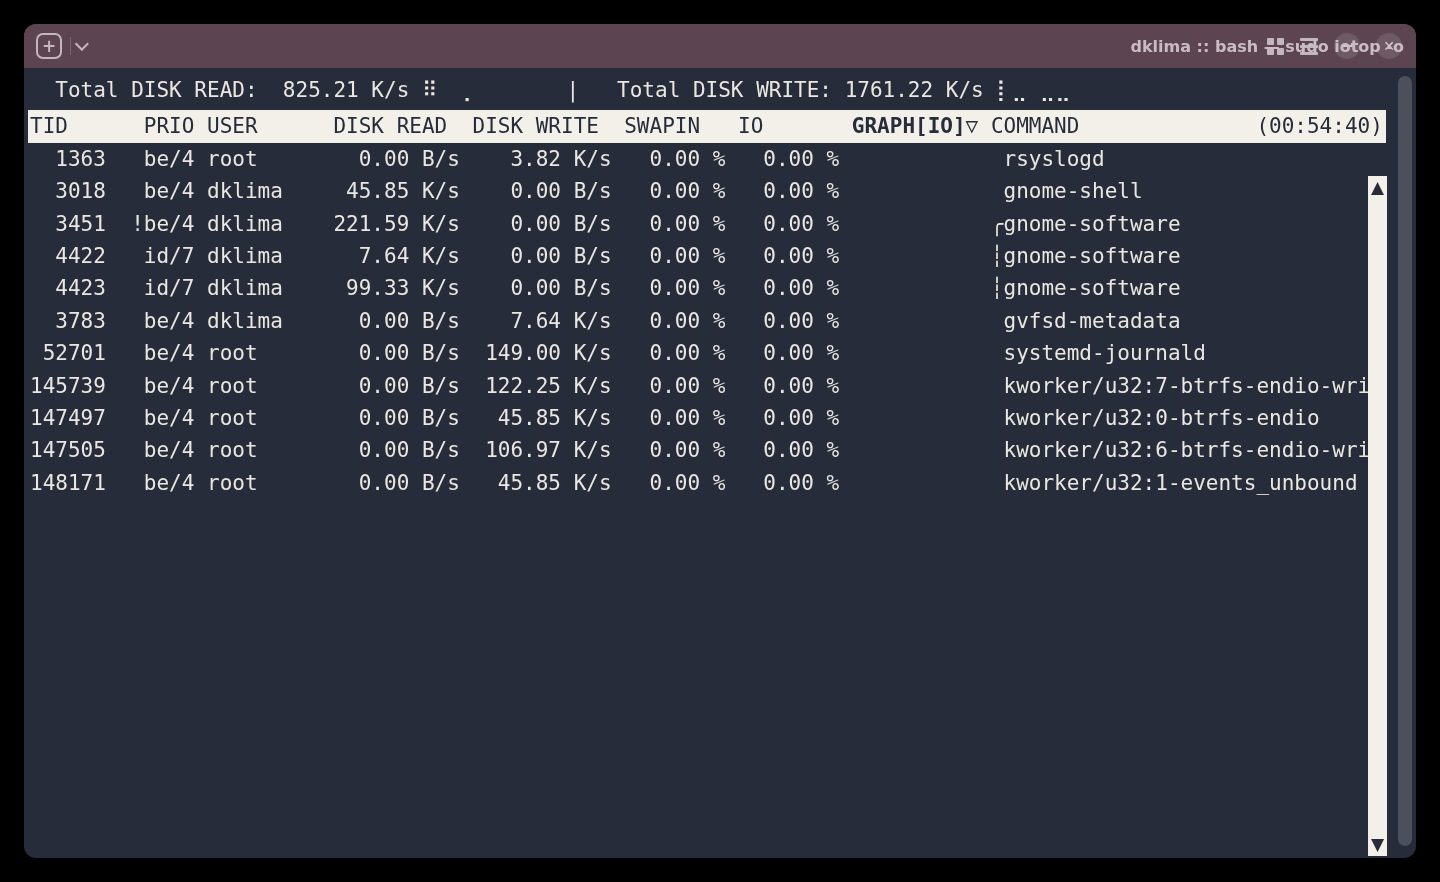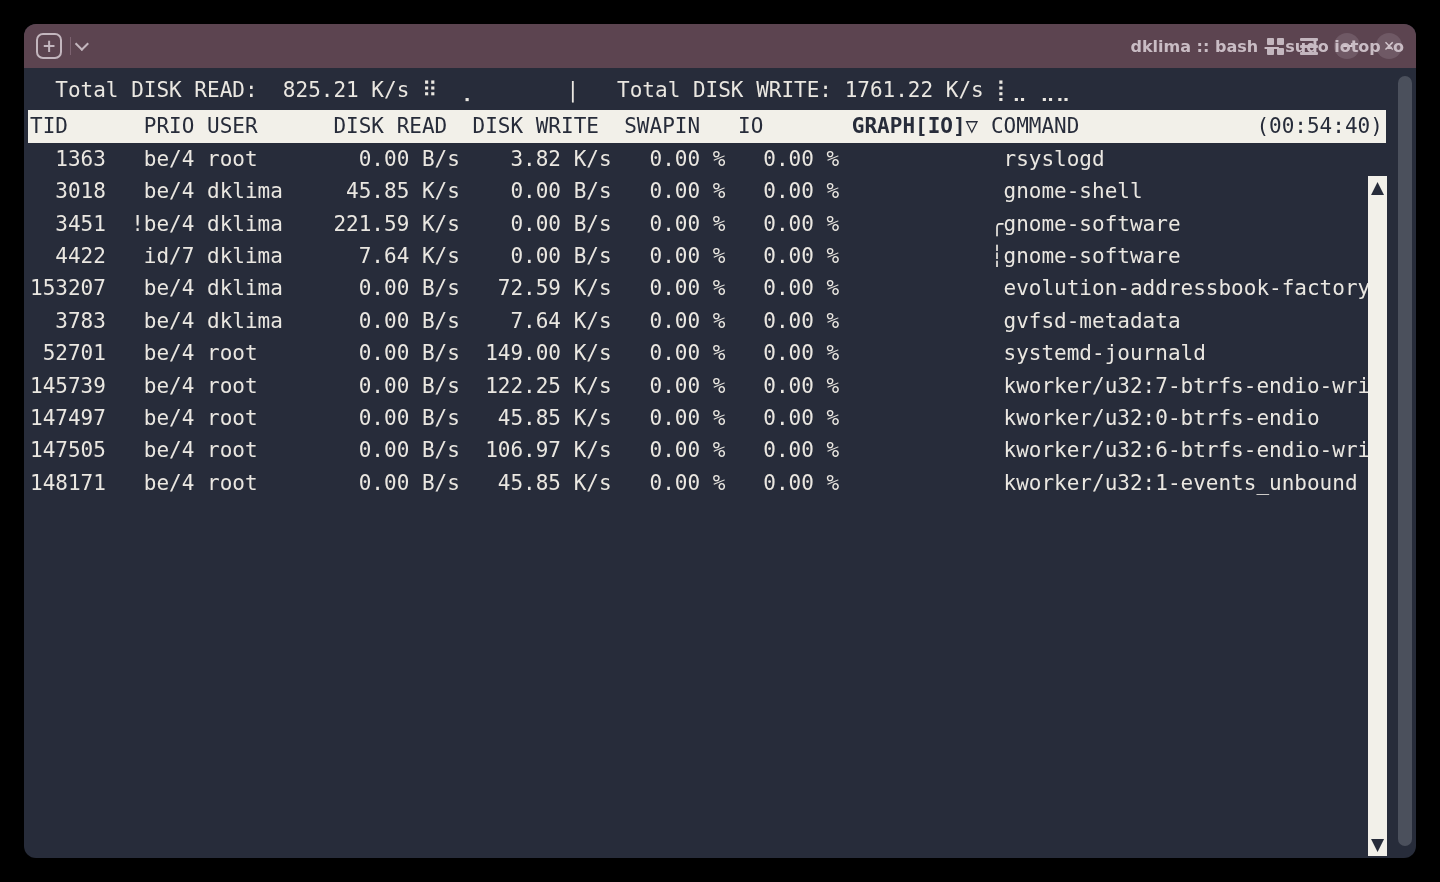--- a/index.html
+++ b/index.html
@@ -88,21 +88,21 @@
 
   <div class="content">
     <div class="lines">
       <div class="line" id="totals-line-1">  Total DISK READ:  825.21 K/s ⠿  ⡀       |   Total DISK WRITE: 1761.22 K/s ⡇⣀ ⣀⣀</div>
       <div class="line hdr" id="header-line"><span id="hdr-pre">TID      PRIO USER      DISK READ  DISK WRITE  SWAPIN   IO       </span><b id="hdr-graph">GRAPH[IO]</b><span id="hdr-post">▽ COMMAND              (00:54:40)</span></div>
       <div id="rows">
           <div class="line">  1363   be/4 root        0.00 B/s    3.82 K/s   0.00 %   0.00 %             rsyslogd</div>
           <div class="line">  3018   be/4 dklima     45.85 K/s    0.00 B/s   0.00 %   0.00 %             gnome-shell</div>
           <div class="line">  3451  !be/4 dklima    221.59 K/s    0.00 B/s   0.00 %   0.00 %            ╭gnome-software</div>
           <div class="line">  4422   id/7 dklima      7.64 K/s    0.00 B/s   0.00 %   0.00 %            ┆gnome-software</div>
-          <div class="line">153207   be/4 dklima      0.00 B/s   72.59 K/s   0.00 %   0.00 %             evolution-addressbook-factory</div>
+          <div class="line">  4423   id/7 dklima     99.33 K/s    0.00 B/s   0.00 %   0.00 %            ┆gnome-software</div>
           <div class="line">  3783   be/4 dklima      0.00 B/s    7.64 K/s   0.00 %   0.00 %             gvfsd-metadata</div>
           <div class="line"> 52701   be/4 root        0.00 B/s  149.00 K/s   0.00 %   0.00 %             systemd-journald</div>
           <div class="line">145739   be/4 root        0.00 B/s  122.25 K/s   0.00 %   0.00 %             kworker/u32:7-btrfs-endio-writ</div>
           <div class="line">147497   be/4 root        0.00 B/s   45.85 K/s   0.00 %   0.00 %             kworker/u32:0-btrfs-endio</div>
           <div class="line">147505   be/4 root        0.00 B/s  106.97 K/s   0.00 %   0.00 %             kworker/u32:6-btrfs-endio-writ</div>
           <div class="line">148171   be/4 root        0.00 B/s   45.85 K/s   0.00 %   0.00 %             kworker/u32:1-events_unbound</div>
         </div>
     </div>
 
     <div class="tui-scrollbar">

